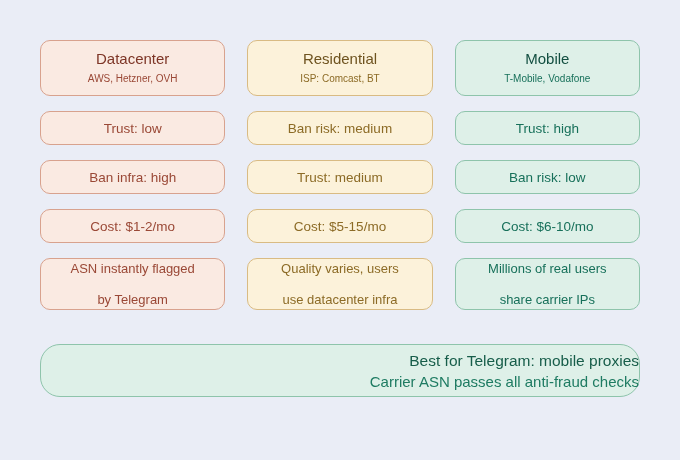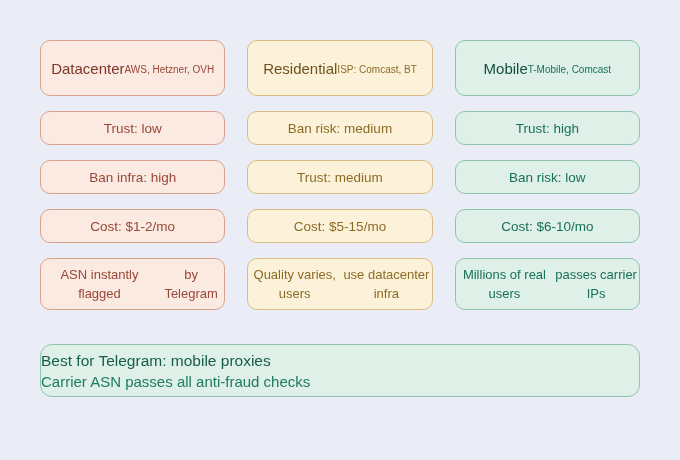--- a/index.html
+++ b/index.html
@@ -22,20 +22,21 @@
     display: flex;
     flex-direction: column;
     gap: 15px;
     min-width: 0;
   }
   .card {
     background: var(--fill);
     border: 1px solid var(--border);
     border-radius: 10px;
     display: flex;
+    flex-direction: column;
     align-items: center;
     justify-content: center;
     text-align: center;
     box-sizing: border-box;
   }
   .card.header { height: 56px; }
   .card.row    { height: 34px; }
   .card.note   { height: 52px; justify-content: space-between; }
   .header-title {
     font-size: 15px;
@@ -54,26 +55,26 @@
     color: var(--text);
   }
   .note-line {
     font-size: 13px;
     line-height: 19px;
     color: var(--text);
   }
   .banner {
     margin-top: 34px;
     height: 53px;
-    border-radius: 12px;
+    border-radius: 20px;
     background: var(--fill);
     border: 1px solid var(--border);
     display: flex;
     flex-direction: column;
-    align-items: flex-start;
+    align-items: flex-end;
     justify-content: center;
     text-align: center;
     box-sizing: border-box;
   }
   .banner-title {
     font-size: 15.5px;
     font-weight: 500;
     color: var(--title);
     line-height: 20px;
   }
@@ -126,34 +127,34 @@
       </div>
       <div class="card note">
         <div class="note-line">Quality varies, users</div>
         <div class="note-line">use datacenter infra</div>
       </div>
     </div>
 
     <div class="col" style="--fill: #def0e8; --border: #8ec4ab; --title: #124e40; --text: #17705a;">
       <div class="card header">
         <div class="header-title">Mobile</div>
-        <div class="header-subtitle">T-Mobile, Comcast</div>
+        <div class="header-subtitle">T-Mobile, Vodafone</div>
       </div>
       <div class="card row">
         <div class="row-label">Trust: high</div>
       </div>
       <div class="card row">
         <div class="row-label">Ban risk: low</div>
       </div>
       <div class="card row">
         <div class="row-label">Cost: $6-10/mo</div>
       </div>
       <div class="card note">
         <div class="note-line">Millions of real users</div>
-        <div class="note-line">passes carrier IPs</div>
+        <div class="note-line">share carrier IPs</div>
       </div>
     </div>
 
   </div>
 
   <div class="banner" style="--fill: #def0e8; --border: #8ec4ab; --title: #175d4a; --text: #1e7b62;">
     <div class="banner-title">Best for Telegram: mobile proxies</div>
     <div class="banner-subtitle">Carrier ASN passes all anti-fraud checks</div>
   </div>
 </div>

